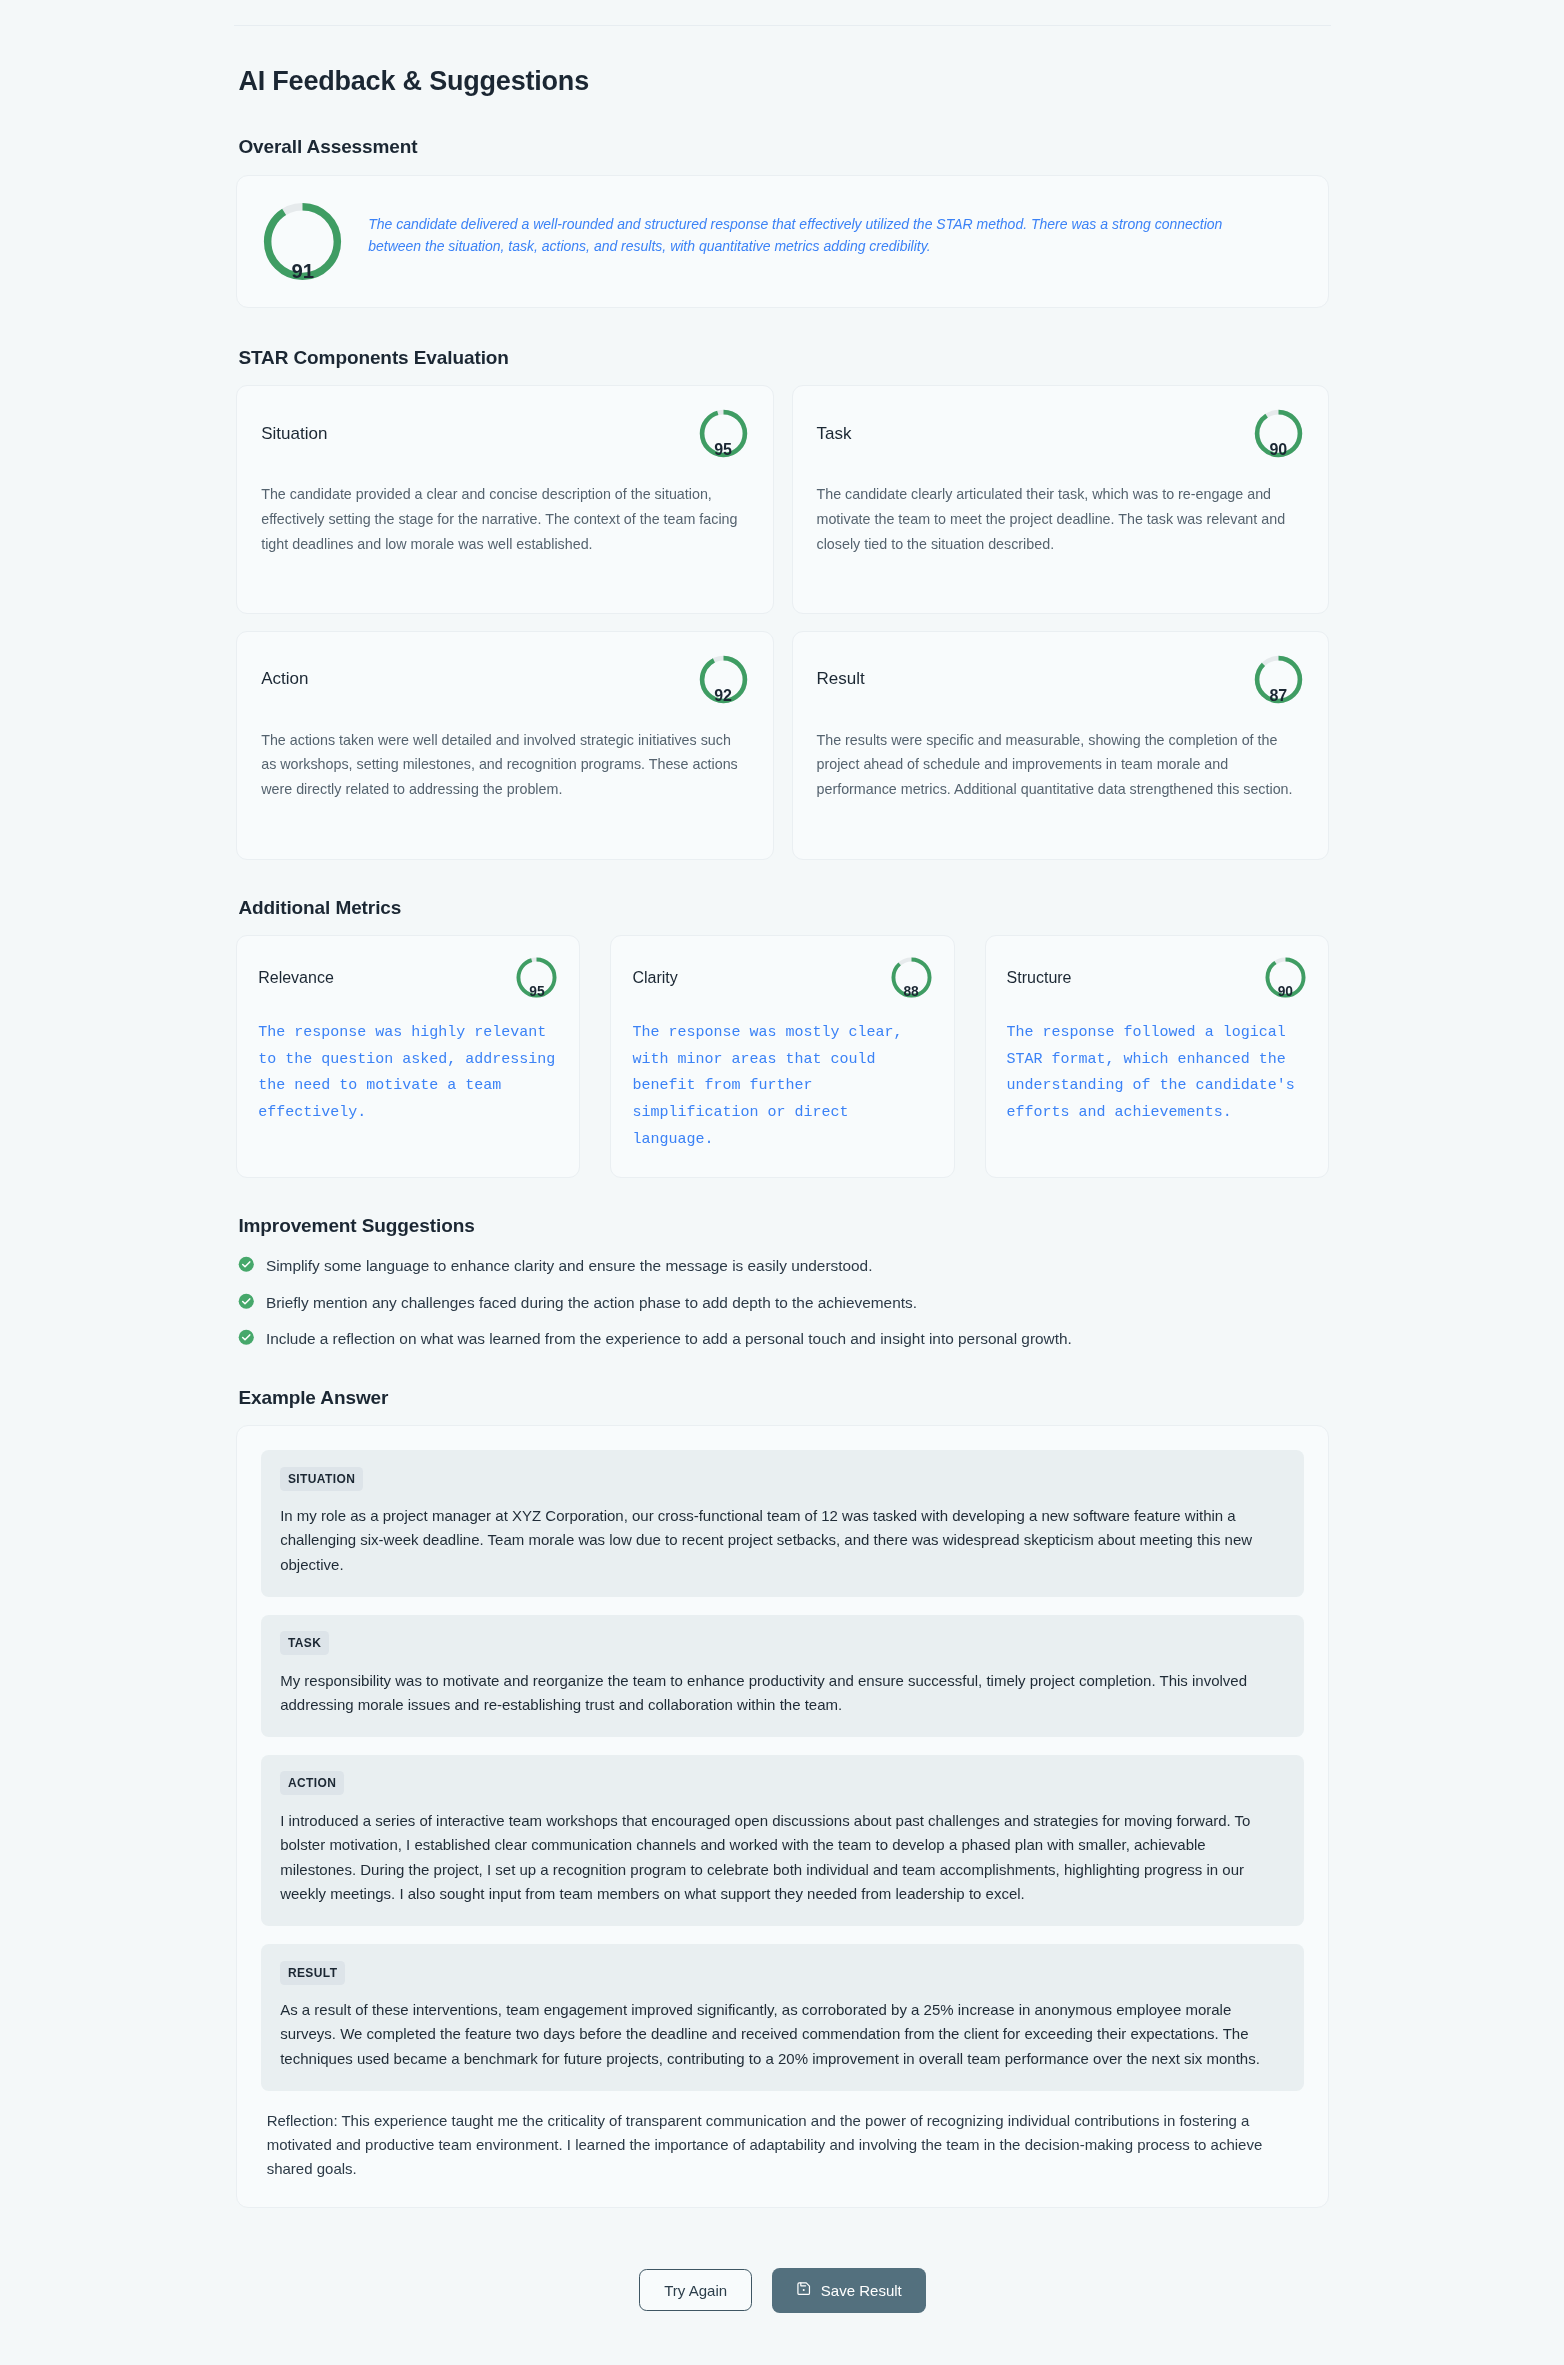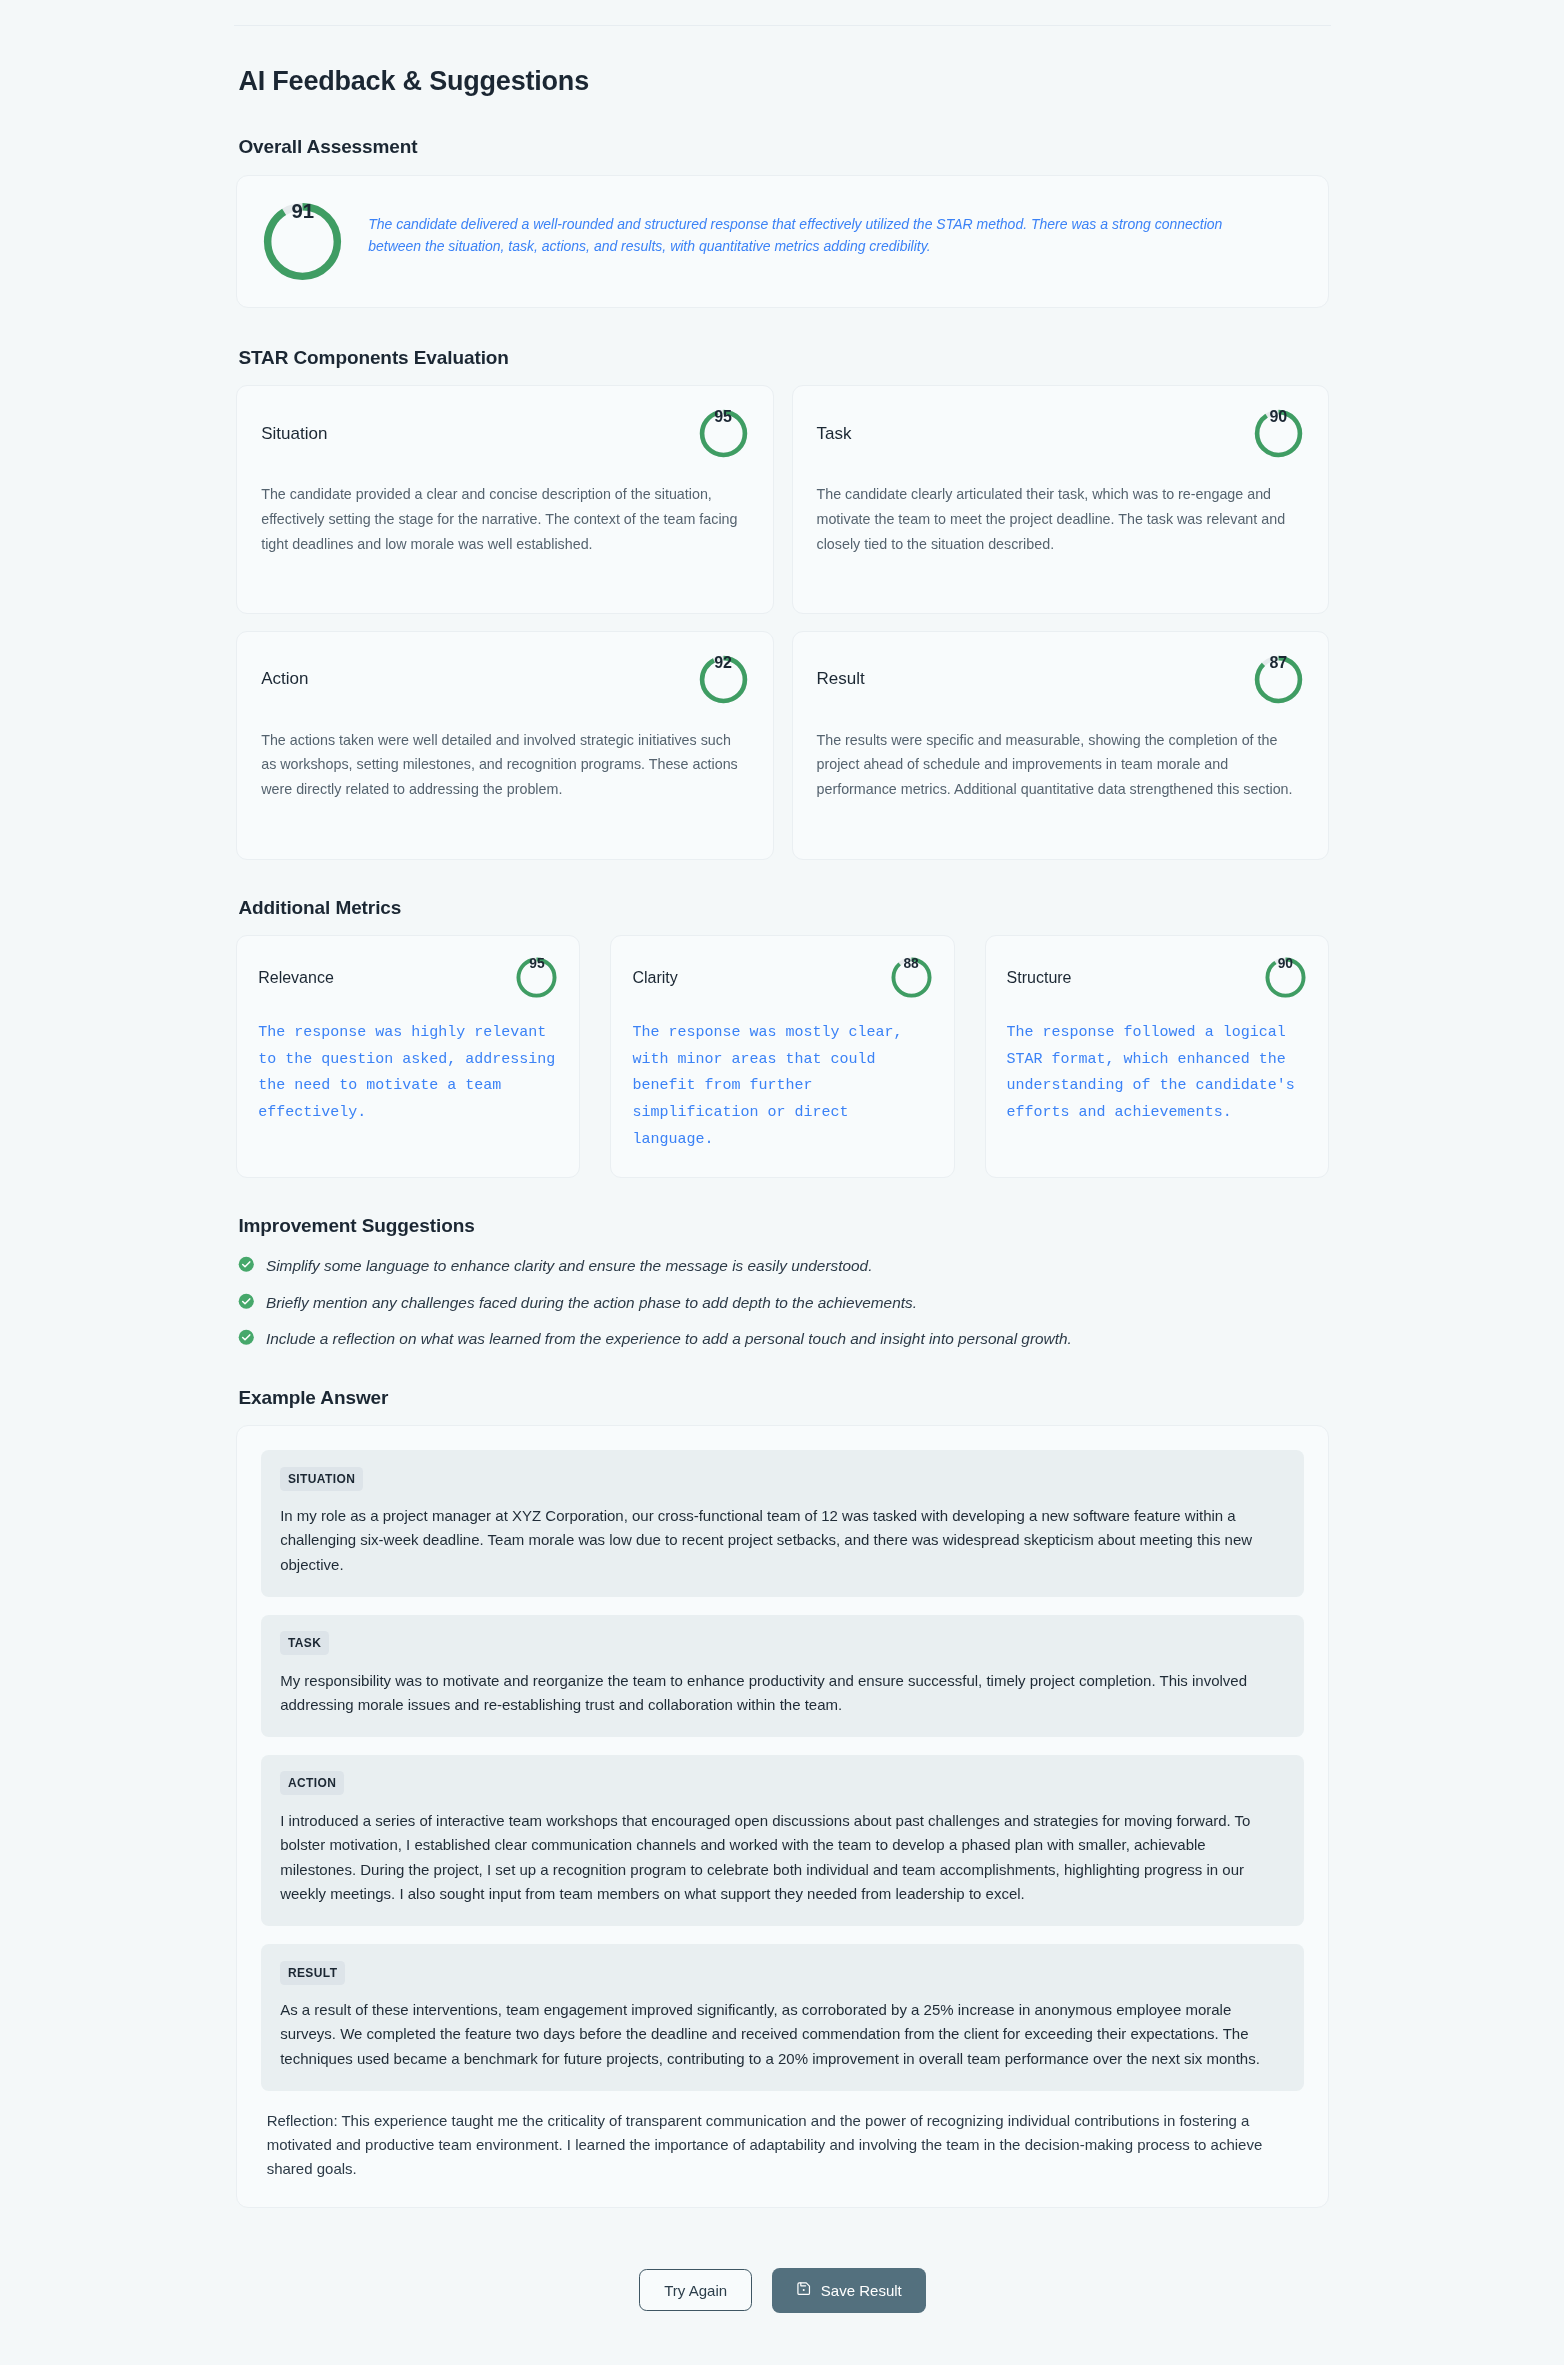--- a/index.html
+++ b/index.html
@@ -65,21 +65,21 @@
     padding-top: 13.2px;
     max-width: 876px;
     font-style: italic;
   }
 
   
   .ring {
     position: relative;
     flex: none;
     display: flex;
-    align-items: flex-start;
+    align-items: flex-end;
     justify-content: center;
   }
   .ring .num {
     position: relative;
     font-weight: 700;
     color: #1b2733;
     z-index: 2;
     letter-spacing: -0.1px;
   }
   .ring svg { position: absolute; inset: 0; }
@@ -150,21 +150,20 @@
     font-family: Liberation Mono, monospace;
   }
 
   
   .sugg-list { margin-top: 17.6px; padding-left: 2.2px; }
   .sugg-item {
     display: flex;
     align-items: flex-start;
     gap: 11px;
     margin-bottom: 15px;
-    font-style: italic;
   }
   .check-icon { flex: none; margin-top: 1.1px; }
   .sugg-text {
     font-size: 15.4px;
     line-height: 1.4;
     color: #2c3a47;
   }
 
   
   .example-card {

